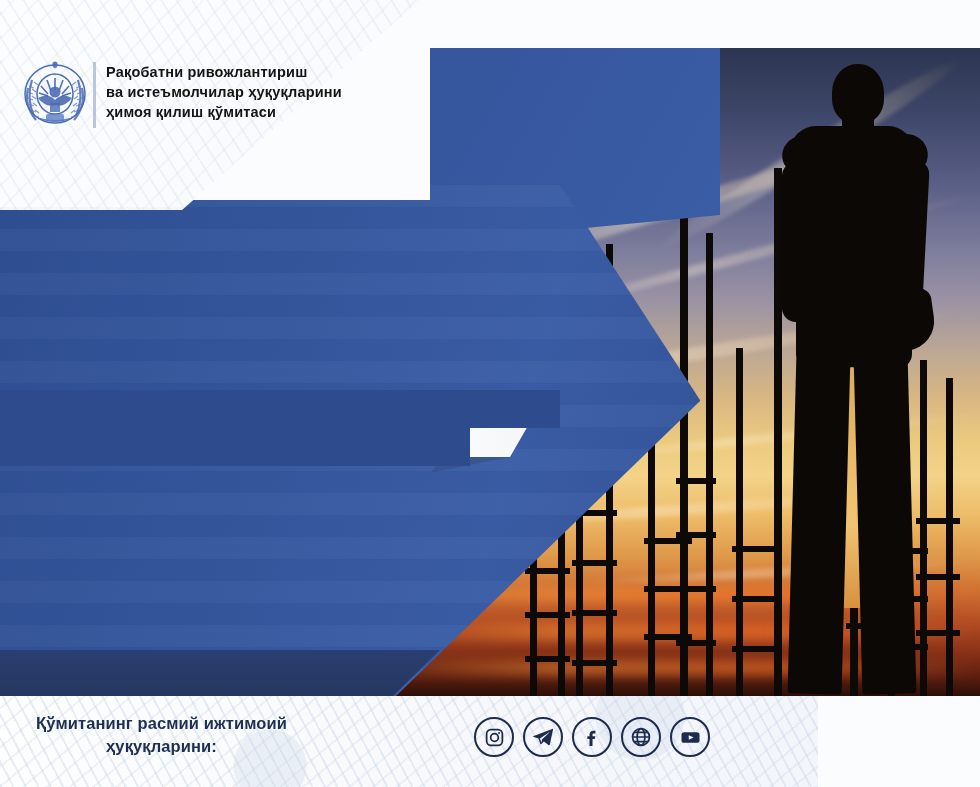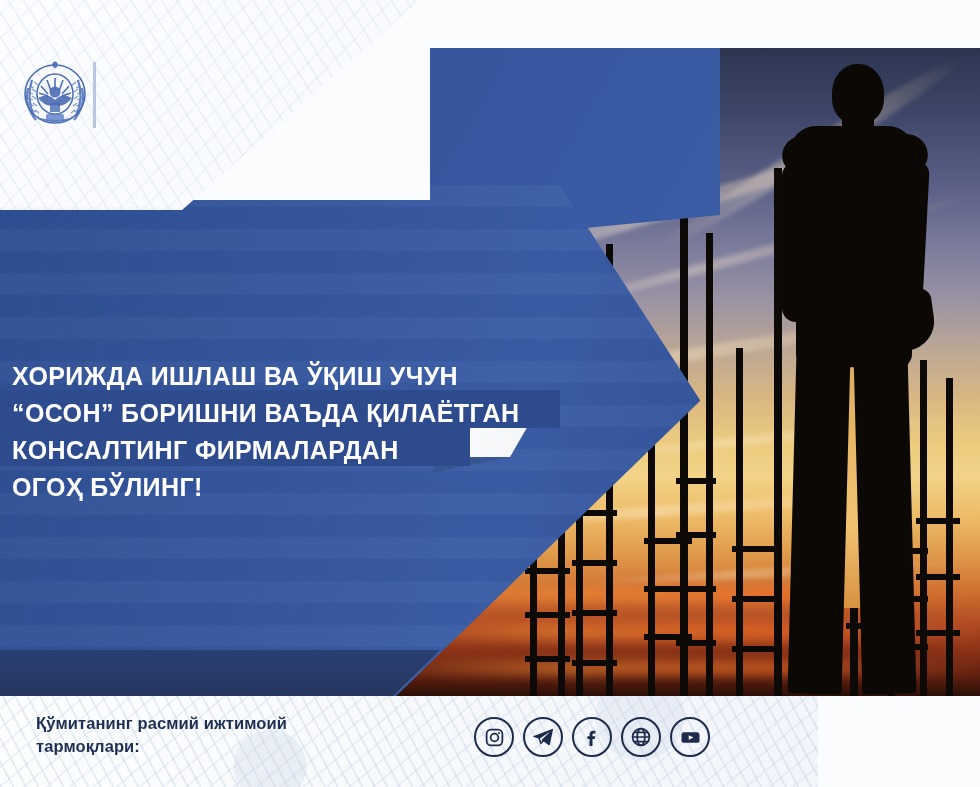--- a/index.html
+++ b/index.html
@@ -198,20 +198,21 @@
   .hl-b2 { top:428px; width:470px; }
 
   .hl-text { position:relative; z-index:10; }
 
   
   .footer {
     position:absolute; left:0; bottom:0; width:818px; height:91px;
     background:linear-gradient(110deg,#fdfefe 0%,#f6f8fb 60%,#f2f5fa 100%);
     z-index:10;
     overflow:hidden;
+    text-align:center;
   }
   .footer-pattern {
     position:absolute; inset:0;
     background:
       repeating-linear-gradient(62deg, rgba(198,210,228,.38) 0 2px, transparent 2px 11px),
       repeating-linear-gradient(-40deg, rgba(198,210,228,.26) 0 2px, transparent 2px 15px),
       radial-gradient(circle at 270px 70px, rgba(200,212,230,.30) 0 36px, transparent 37px),
       radial-gradient(circle at 640px 20px, rgba(200,212,230,.26) 0 44px, transparent 45px),
       radial-gradient(circle at 880px 75px, rgba(200,212,230,.22) 0 40px, transparent 41px);
   }
@@ -369,53 +370,44 @@
       <path d="M18 40 Q28 34 35 42 Q42 34 52 40 Q44 50 35 47 Q26 50 18 40Z" fill="#3f62ad" opacity=".85"></path>
       <path d="M30 45 h10 v9 h-10z" fill="#4a6cb5" opacity=".8"></path>
 
       <path d="M14 58 Q35 70 56 58 Q35 66 14 58Z" fill="#4a6cb5" opacity=".85"></path>
       <rect x="26" y="56" width="18" height="7" rx="2" fill="#5b7cc4" opacity=".8"></rect>
     </svg>
   </div>
 
   <div class="divider"></div>
 
+  <div class="org-name">
+    <div>Рақобатни ривожлантириш</div>
+    <div>ва истеъмолчилар ҳуқуқларини</div>
+    <div>ҳимоя қилиш қўмитаси</div>
+  </div>
 
   <div class="blue-tri"></div>
   <div class="blue-panel-top"></div>
   <div class="blue-panel"></div>
   <div class="blue-bands"></div>
   <div class="blue-bottom"></div>
 
   <div class="white-banner-shadow"></div>
   <div class="white-banner"></div>
   <div class="hl-band hl-b1"></div>
   <div class="hl-band hl-b2"></div>
 
-  <div class="headline">
-    <div class="hl-line">
-      <span class="hl-text">ХОРИЖДА ИШЛАШ ВА ЎҚИШ УЧУН</span>
-    </div>
-    <div class="hl-line">
-      <span class="hl-text">“ОСОН” БОРИШНИ ВАЪДА ҚИЛАЁТГАН</span>
-    </div>
-    <div class="hl-line">
-      <span class="hl-text">КОНСАЛТИНГ ФИРМАЛАРДАН</span>
-    </div>
-    <div class="hl-line">
-      <span class="hl-text">ОГОҲ БЎЛИНГ!</span>
-    </div>
-  </div>
 
   <div class="footer">
     <div class="footer-pattern"></div>
 
     <div class="footer-label">
       <div>Қўмитанинг расмий ижтимоий</div>
-      <div>тармоқлари:</div>
+      <div>ҳуқуқларини:</div>
     </div>
 
     <div class="socials">
 
       <div class="s-icon">
         <svg width="21" height="21" viewBox="0 0 24 24" fill="none" stroke="#1d2c4c" stroke-width="2">
           <rect x="3" y="3" width="18" height="18" rx="5"></rect>
           <circle cx="12" cy="12" r="4.4"></circle>
           <circle cx="17.2" cy="6.8" r="1.2" fill="#1d2c4c" stroke="none"></circle>
         </svg>

